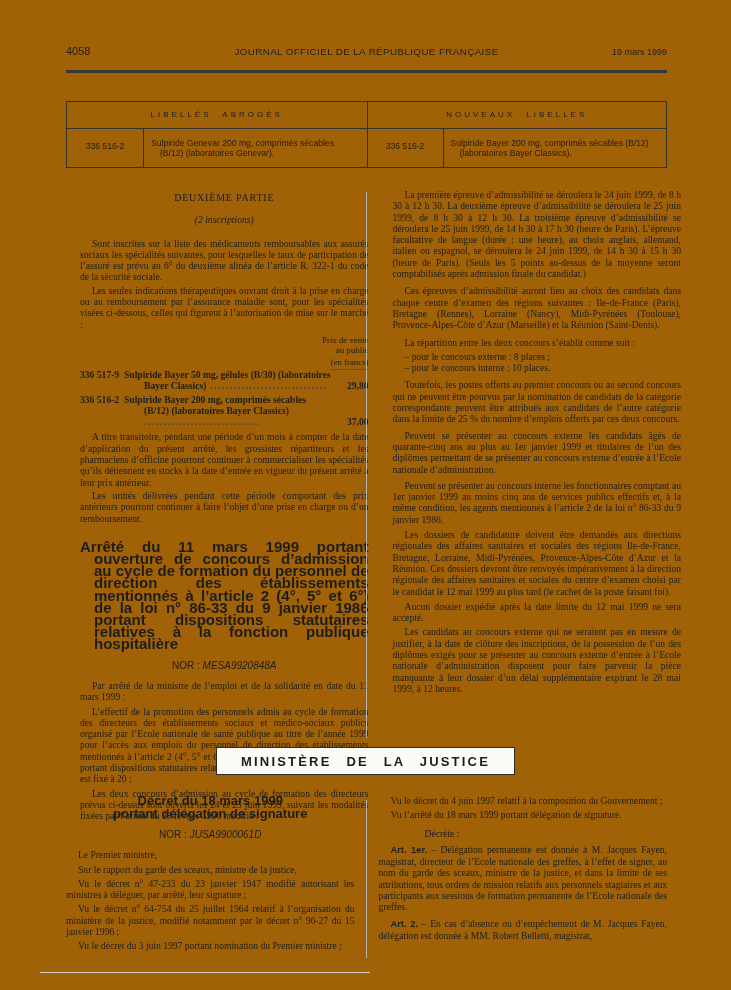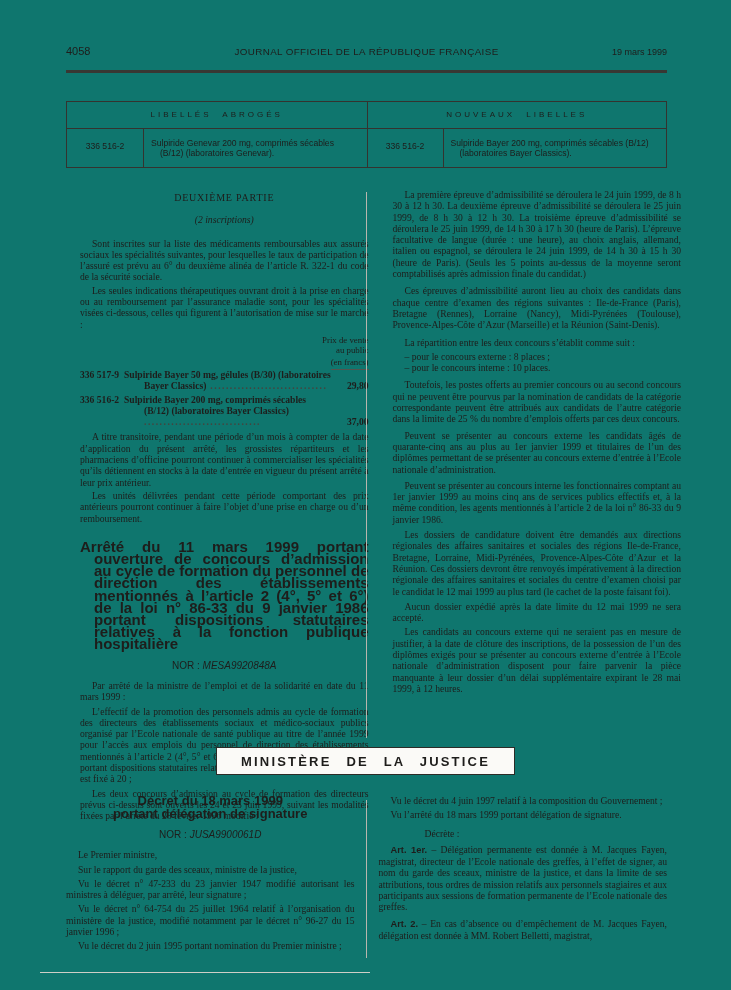--- a/index.html
+++ b/index.html
@@ -1,18 +1,18 @@
 <!DOCTYPE html>
 <html lang="fr"><head>
 <meta charset="utf-8">
 <style>
   html,body{margin:0;padding:0;background:#d8d8d4;}
   .page{
     position:relative;width:731px;height:990px;margin:0 auto;
-    background:#0f766e;color:#1e1d1b;
+    background:#a16207;color:#1e1d1b;
     font-family:"Liberation Serif",serif;font-size:9.6px;line-height:11.3px;
     overflow:hidden;
   }
   
   .hdr{position:absolute;top:46px;left:66px;width:601px;display:flex;align-items:baseline;font-family:"Liberation Sans",sans-serif;}
   .hdr .pnum{width:110px;font-size:11px;}
   .hdr .jtitle{flex:1;text-align:center;font-size:9.8px;letter-spacing:.4px;}
   .hdr .jdate{width:110px;text-align:right;font-size:9px;}
   .hdr-rule{position:absolute;top:70px;left:66px;width:601px;height:3px;background:#383733;}
   
@@ -156,21 +156,21 @@
 
   <div class="cols-bot">
     <div class="col">
       <p class="dec-title">Décret du 18 mars 1999</p>
       <p class="dec-title">portant délégation de signature</p>
       <p class="nor"><span>NOR :</span> <span class="code">JUSA9900061D</span></p>
       <p class="sp4">Le Premier ministre,</p>
       <p class="sp3">Sur le rapport du garde des sceaux, ministre de la justice,</p>
       <p class="sp3">Vu le décret n° 47-233 du 23 janvier 1947 modifié autorisant les ministres à déléguer, par arrêté, leur signature ;</p>
       <p class="sp3">Vu le décret n° 64-754 du 25 juillet 1964 relatif à l’organisation du ministère de la justice, modifié notamment par le décret n° 96-27 du 15 janvier 1996 ;</p>
-      <p class="sp3">Vu le décret du 2 juin 1995 portant nomination du Premier ministre ;</p>
+      <p class="sp3">Vu le décret du 3 juin 1997 portant nomination du Premier ministre ;</p>
     </div>
     <div class="col">
       <p>Vu le décret du 4 juin 1997 relatif à la composition du Gouvernement ;</p>
       <p class="sp3">Vu l’arrêté du 18 mars 1999 portant délégation de signature.</p>
       <p class="decrete">Décrète :</p>
       <p class="sp5"><span class="artlbl">Art. 1er.</span> <span>–  Délégation permanente est donnée à M. Jacques Fayen, magistrat, directeur de l’Ecole nationale des greffes, à l’effet de signer, au nom du garde des sceaux, ministre de la justice, et dans la limite de ses attributions, tous ordres de mission relatifs aux personnels stagiaires et aux participants aux sessions de formation permanente de l’Ecole nationale des greffes.</span></p>
       <p class="sp5"><span class="artlbl">Art. 2.</span> <span>–  En cas d’absence ou d’empêchement de M. Jacques Fayen, délégation est donnée à MM. Robert Belletti, magistrat,</span></p>
     </div>
   </div>
   <div class="vrule vb"></div>

